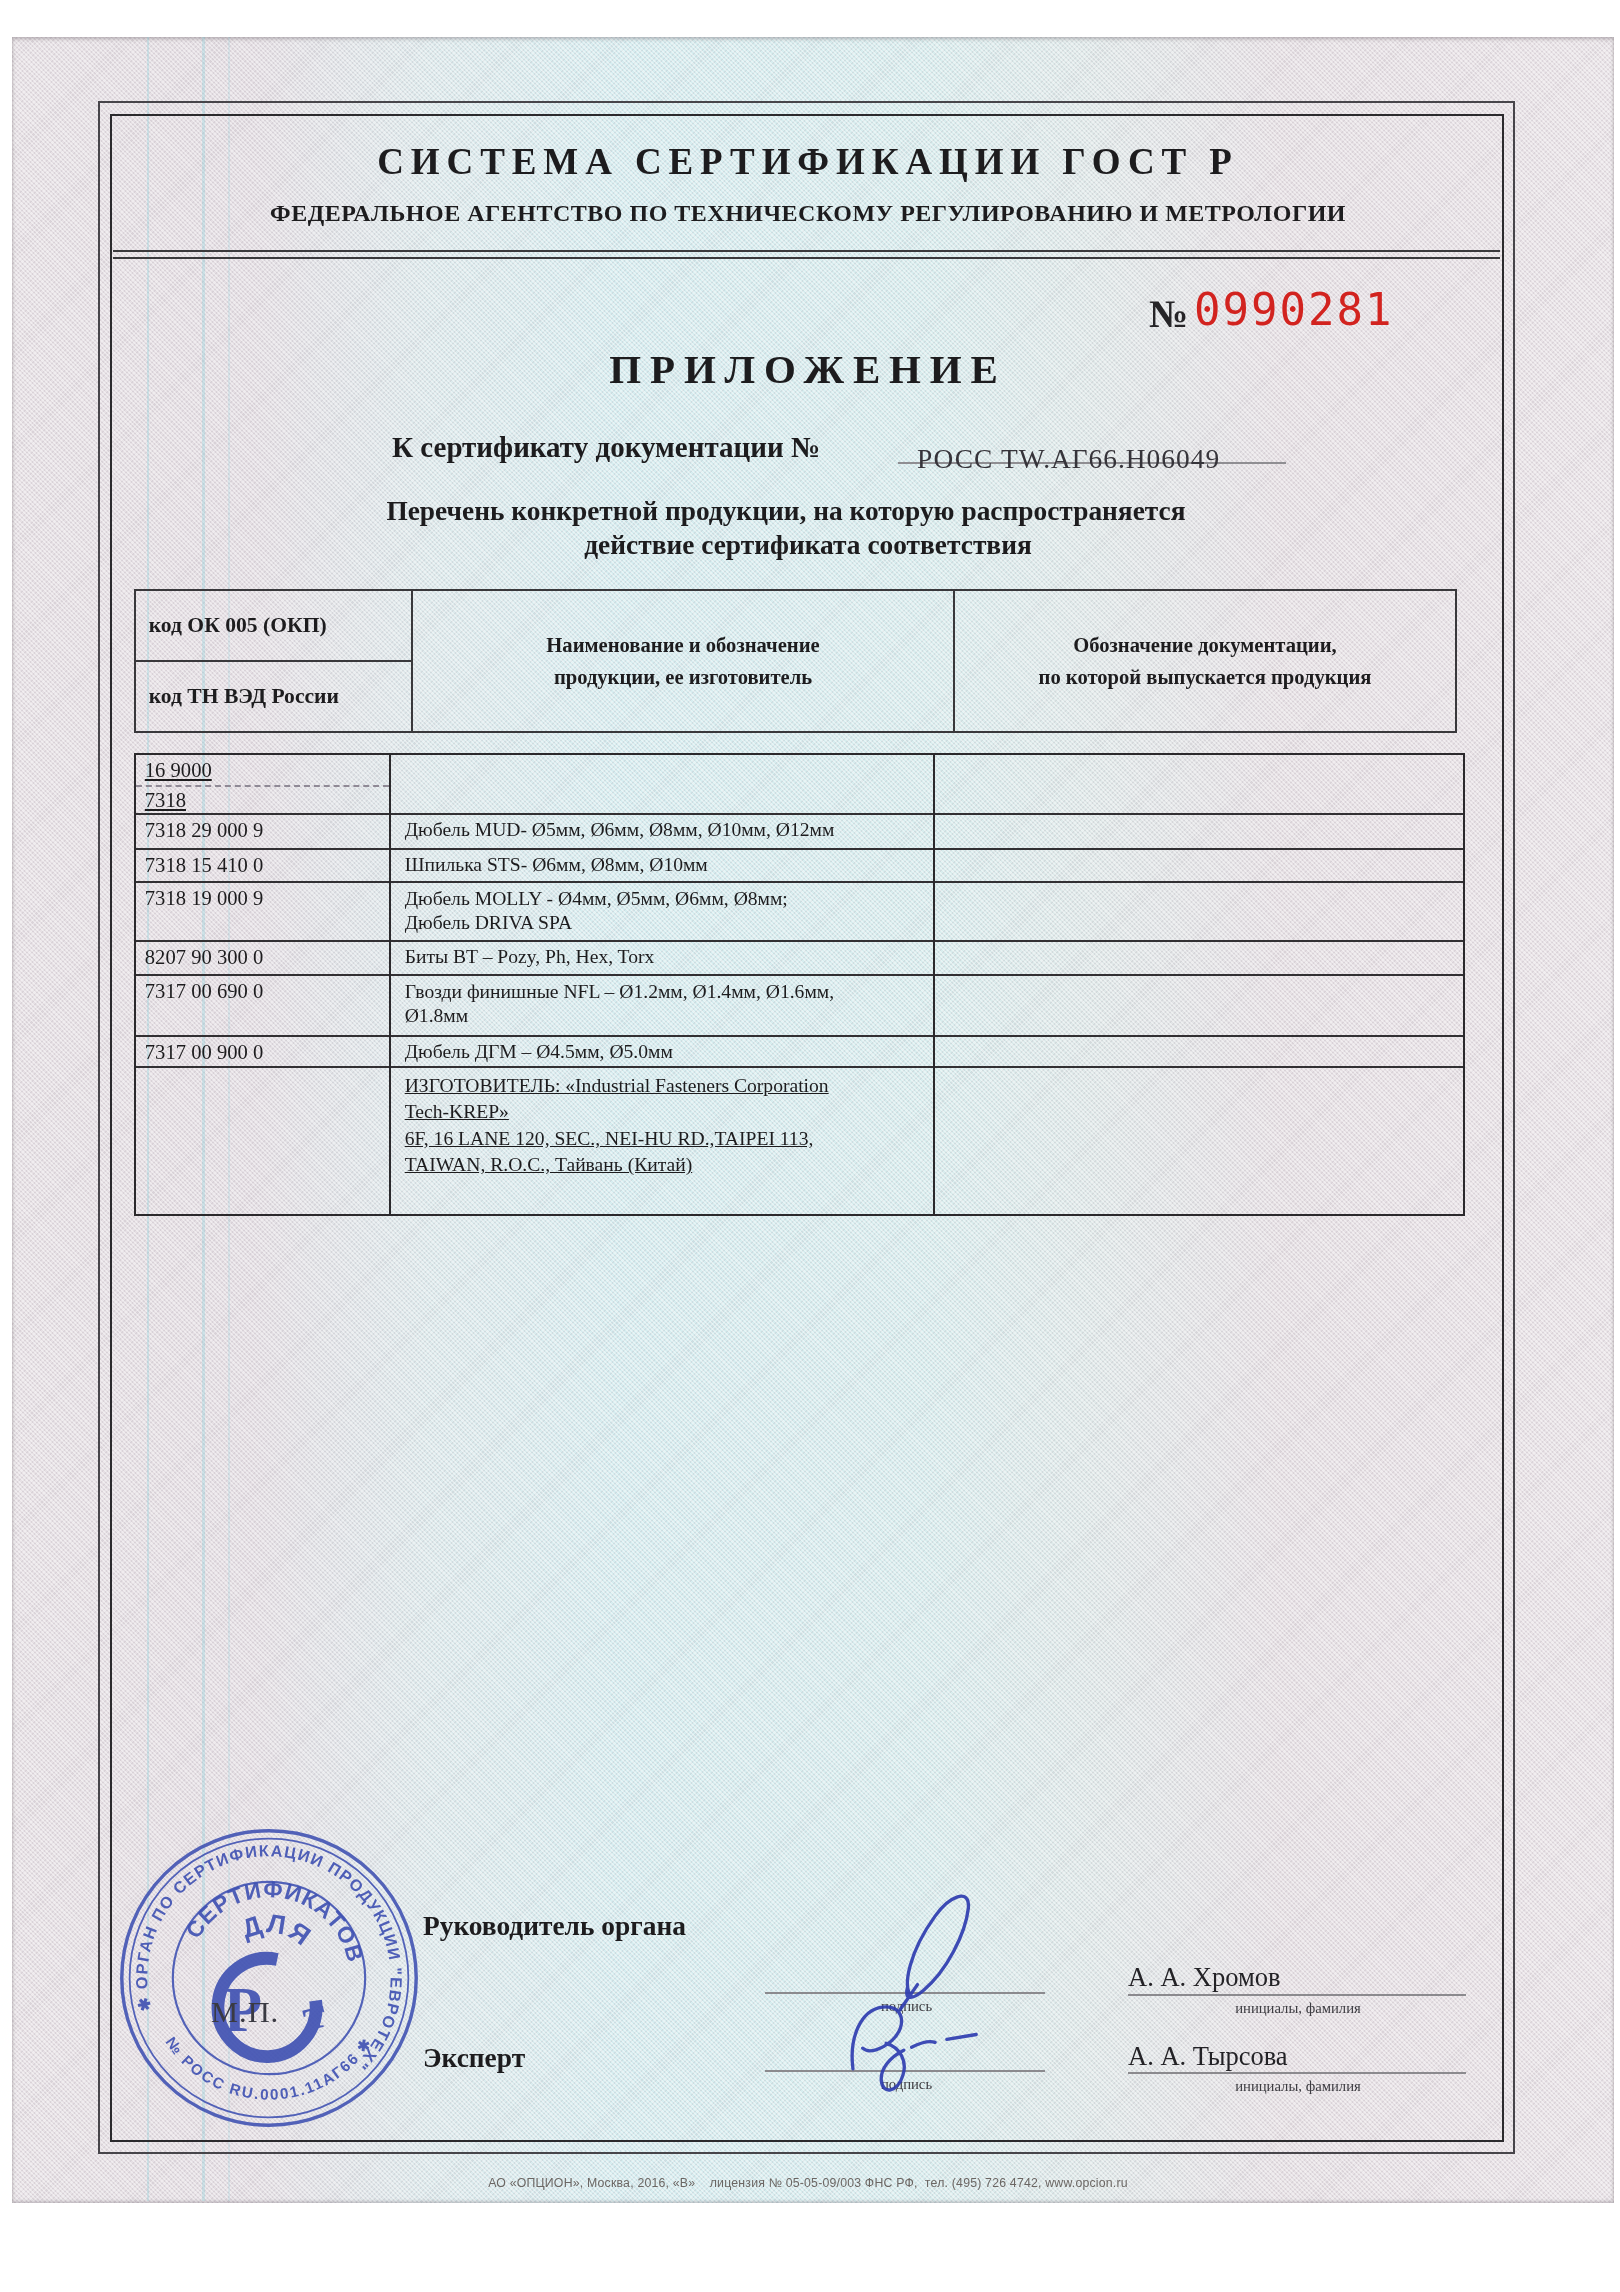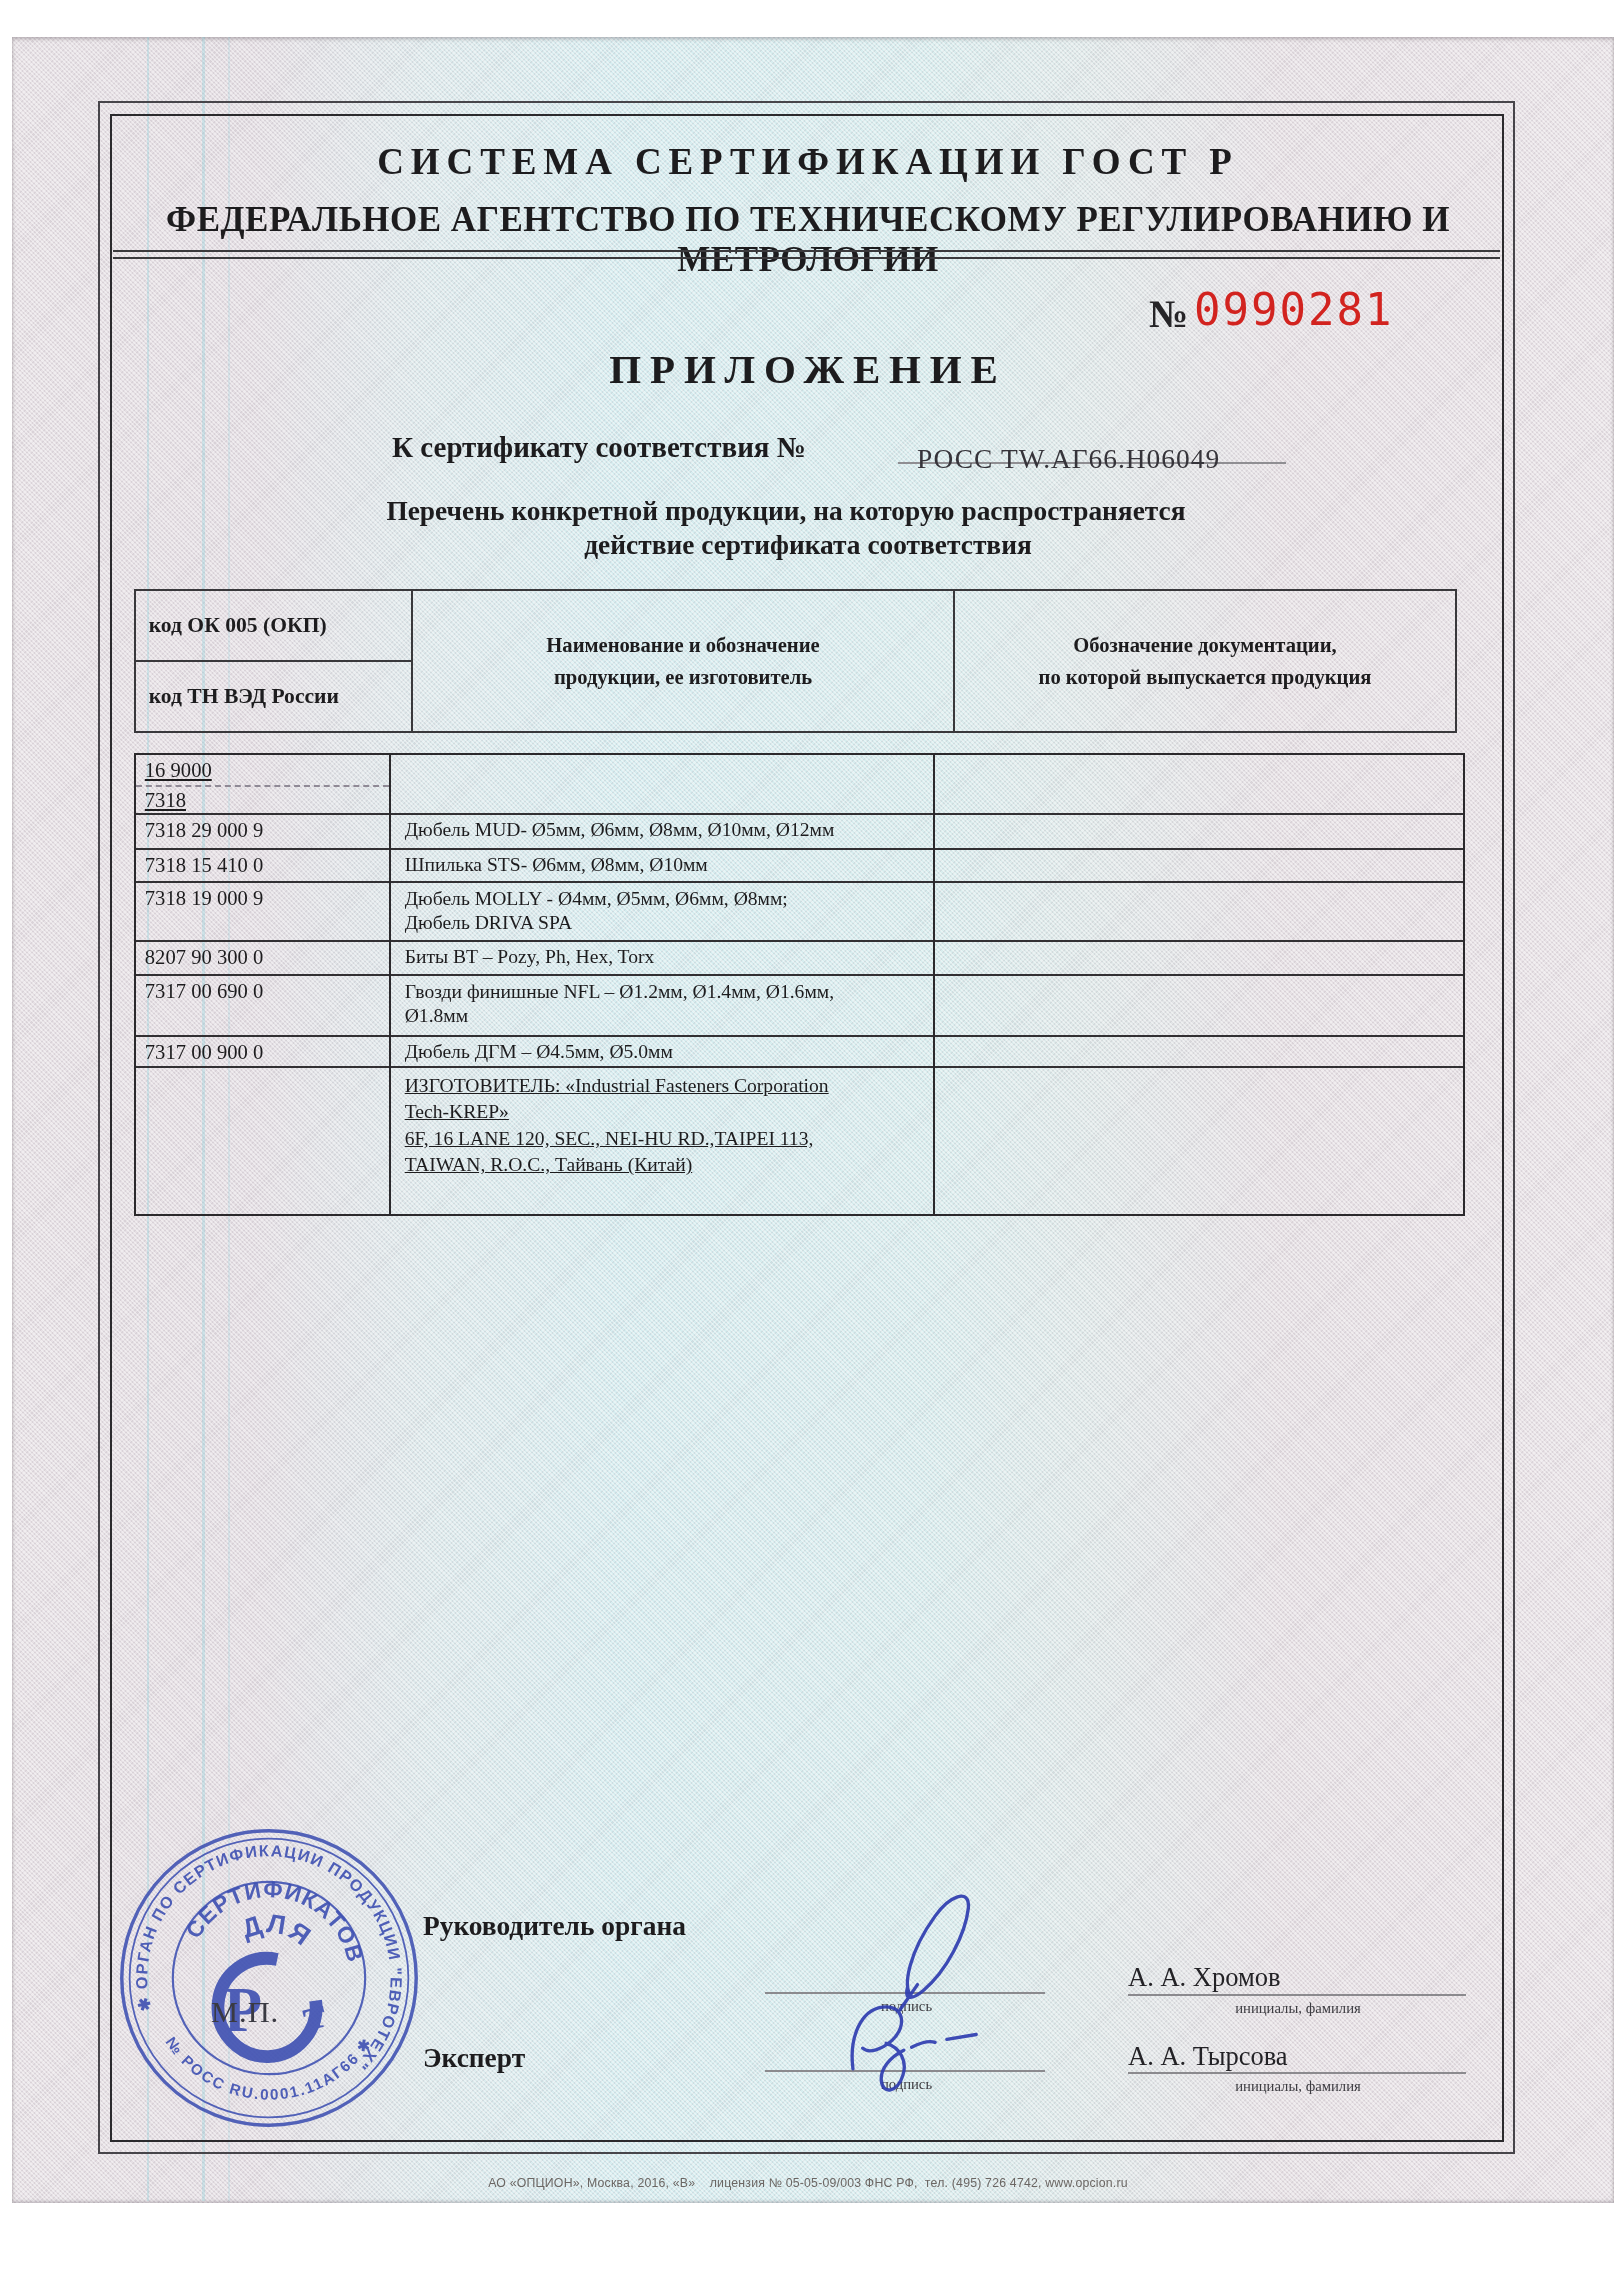--- a/index.html
+++ b/index.html
@@ -9,21 +9,21 @@
     background:
       repeating-linear-gradient(45deg, rgba(255,255,255,.42) 0 1.5px, rgba(0,0,0,0) 1.5px 3.1px),
       repeating-linear-gradient(-45deg, rgba(151,140,152,.16) 0 1.5px, rgba(0,0,0,0) 1.5px 3.5px),
       linear-gradient(90deg,#e7e1e5 0%,#e4dee3 15%,#ddeaec 26%,#d6edf0 38%,#d8edee 57%,#dfe9e9 67%,#e6e0e4 79%,#e9e3e7 100%);
     box-shadow: inset 0 2px 3.9px rgba(120,110,118,.45), inset 0 -2px 2.9px rgba(120,110,118,.3);}
   .streak{position:absolute;top:37px;height:2164px;background:rgba(128,204,214,.30);}
   .frame-outer{position:absolute;left:98px;top:101px;width:1413px;height:2049px;border:2px solid #47454a;}
   .frame-inner{position:absolute;left:110px;top:114px;width:1390px;height:2024px;border:2.9px solid #2b2a2d;}
   .t-center{position:absolute;left:110px;width:1396px;text-align:center;}
   .sys-title{top:140px;font-size:37px;font-weight:bold;letter-spacing:6.9px;}
-  .agency-title{top:200px;font-size:35px;font-weight:bold;letter-spacing:0.5px;}
+  .agency-title{top:200px;font-size:24px;font-weight:bold;letter-spacing:0.5px;}
   .head-rule{position:absolute;left:113px;top:250px;width:1387px;height:4.9px;
              border-top:2px solid #3a393c;border-bottom:2px solid #3a393c;}
   .serial{position:absolute;left:1149px;top:286px;white-space:nowrap;}
   .serial .pre{font-size:39px;font-weight:bold;color:#262528;font-family:"Liberation Serif",serif;}
   .serial .num{font-size:44px;font-family:"DejaVu Sans Mono",monospace;letter-spacing:2px;position:relative;top:-2px;margin-left:5.9px;}
   .apx-title{top:345px;font-size:41px;font-weight:bold;letter-spacing:8.8px;}
   .cert-label{position:absolute;left:392px;top:431px;font-size:29px;font-weight:bold;}
   .cert-rule{position:absolute;left:898px;top:462px;width:388px;height:2px;background:#8f8e92;}
   .cert-number{position:absolute;left:917px;top:444px;font-size:27.4px;color:#36343a;letter-spacing:1px;}
   .sub1{top:496px;font-size:27.4px;font-weight:bold;}
@@ -80,21 +80,21 @@
   <div class="t-center sys-title">СИСТЕМА СЕРТИФИКАЦИИ ГОСТ Р</div>
   <div class="t-center agency-title">ФЕДЕРАЛЬНОЕ АГЕНТСТВО ПО ТЕХНИЧЕСКОМУ РЕГУЛИРОВАНИЮ И МЕТРОЛОГИИ</div>
   <div class="head-rule"></div>
 
   <div class="serial">
     <span class="pre">№</span><span class="num" style="color:#d2231f;">0990281</span>
   </div>
 
   <div class="t-center apx-title">ПРИЛОЖЕНИЕ</div>
 
-  <div class="cert-label">К сертификату соответствия №</div>
+  <div class="cert-label">К сертификату документации №</div>
   <div class="cert-rule"></div>
   <div class="cert-number">РОСС TW.АГ66.Н06049</div>
 
   <div class="t-center sub1" style="left:88px;">Перечень конкретной продукции,  на которую распространяется</div>
   <div class="t-center sub2">действие сертификата соответствия</div>
 
   <div class="thead">
     <div class="hc1">
       <div>код ОК 005 (ОКП)</div>
       <div>код ТН ВЭД России</div>

